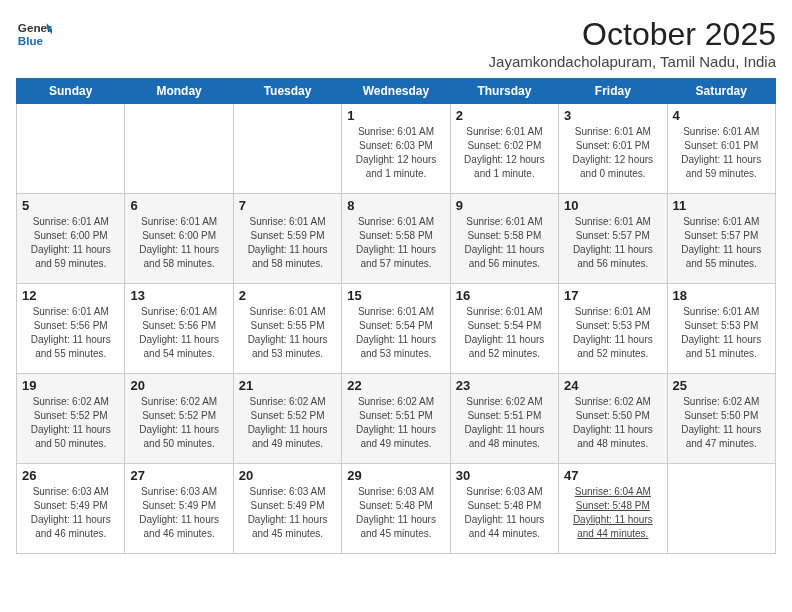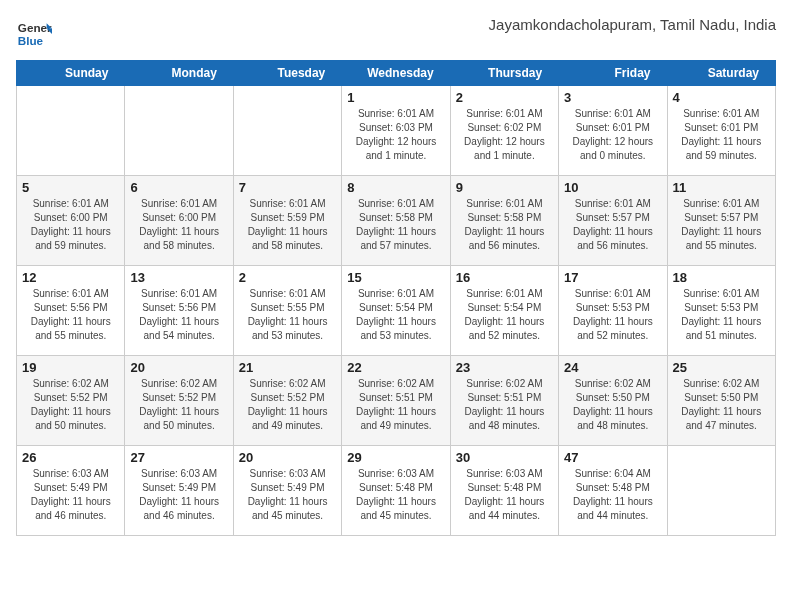--- a/index.html
+++ b/index.html
@@ -42,21 +42,21 @@
       width: 100%;
       border-collapse: collapse;
       table-layout: fixed;
     }
     .calendar-table th {
       background: #1a6bb5;
       color: #fff;
       font-size: 12px;
       font-weight: bold;
       padding: 5px 16px;
-      text-align: right;
+      text-align: center;
       border: 1px solid #1a6bb5;
     }
     .calendar-table td {
       vertical-align: top;
       border: 1px solid #ccc;
       padding: 4px 5px;
       min-height: 80px;
       height: 90px;
       font-size: 10.5px;
       color: #333;
@@ -88,20 +88,21 @@
 <div class="header">
   <div class="logo">
     <svg class="logo-icon" viewBox="0 0 40 40">
       <text x="2" y="18" font-family="Arial" font-weight="bold" font-size="13" fill="#333">General</text>
       <text x="2" y="32" font-family="Arial" font-weight="bold" font-size="13" fill="#1a6bb5">Blue</text>
       <polygon points="34,8 40,14 34,14" fill="#1a6bb5"></polygon>
       <polygon points="34,14 40,14 40,20" fill="#1a6bb5"></polygon>
     </svg>
   </div>
   <div class="title-block">
+    <div class="month-title">October 2025</div>
     <div class="location-title">Jayamkondacholapuram, Tamil Nadu, India</div>
   </div>
 </div>
 
 <table class="calendar-table">
   <thead>
     <tr>
     <th>Sunday</th>
         <th>Monday</th>
         <th>Tuesday</th>
@@ -329,21 +330,21 @@
         </td>
         <td>
           <span class="day-number">30</span>
           <div class="day-info" style="white-space: pre-line;">Sunrise: 6:03 AM
 Sunset: 5:48 PM
 Daylight: 11 hours
 and 44 minutes.</div>
         </td>
         <td>
           <span class="day-number">47</span>
-          <div class="day-info" style="white-space: pre-line;">Sunrise: 6:04 AM
+          <div class="day-info" style="white-space: pre-line; text-decoration: underline;">Sunrise: 6:04 AM
 Sunset: 5:48 PM
 Daylight: 11 hours
 and 44 minutes.</div>
         </td>
         <td class="empty-cell"></td>
       </tr>
     </tbody>
 </table>
 
 </body></html>

